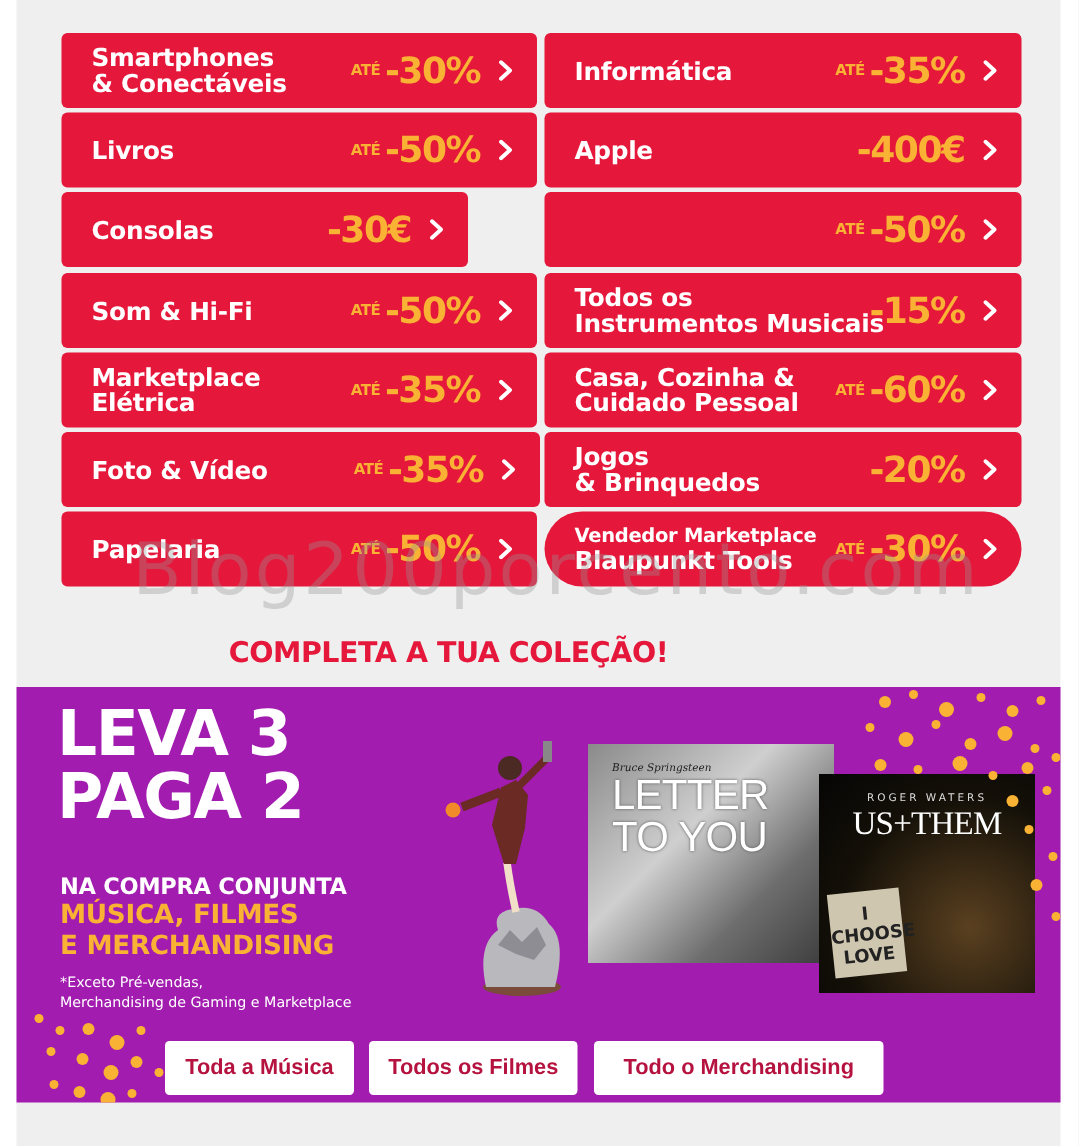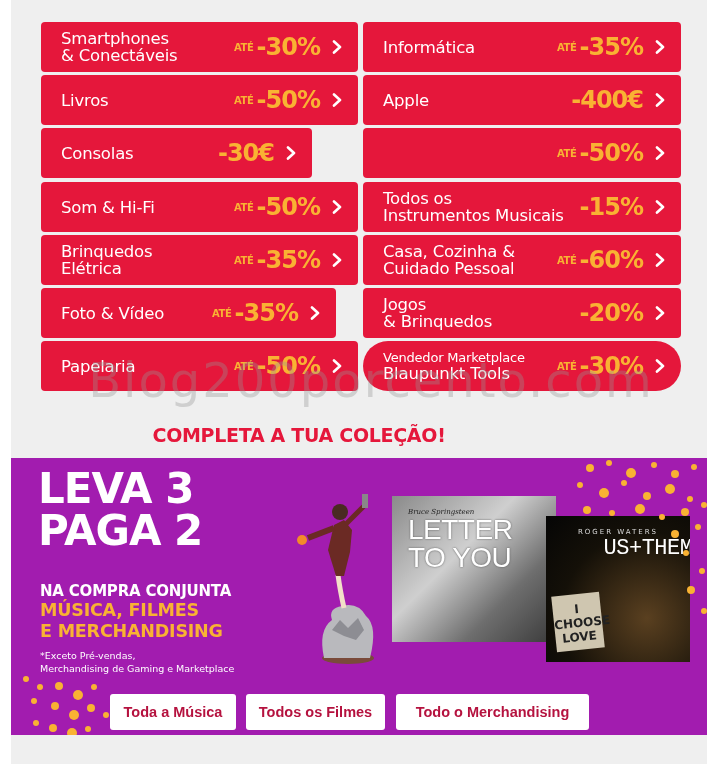--- a/index.html
+++ b/index.html
@@ -1,41 +1,41 @@
 <!DOCTYPE html>
 <html><head>
 <meta charset="utf-8">
 <style>
   html,body{margin:0;padding:0;}
   body{width:719px;height:764px;background:#ffffff;position:relative;overflow:hidden;font-family:"DejaVu Sans","Liberation Sans",sans-serif;}
   .page{position:absolute;left:11px;top:0;width:696px;height:764px;background:#efefef;}
   .grid{position:absolute;left:30px;top:22px;width:640px;}
   .cat{position:absolute;height:50px;background:#e5173b;border-radius:4px;color:#fff;box-sizing:border-box;display:flex;align-items:center;cursor:pointer;}
-  .cat .name{position:absolute;left:20px;top:0;height:50px;display:flex;flex-direction:column;justify-content:center;font-weight:normal;font-size:16.5px;line-height:17px;letter-spacing:-0.2px;}
+  .cat .name{position:absolute;left:20px;top:0;height:50px;display:flex;flex-direction:column;justify-content:center;font-weight:bold;font-size:16.5px;line-height:17px;letter-spacing:-0.2px;}
   .cat .name.small1 .l1{font-size:13px;line-height:14px;}
   .cat .deal{position:absolute;right:38px;top:0;height:50px;display:flex;align-items:center;color:#f9b233;font-weight:bold;}
   .cat .ate{font-size:10px;margin-right:3px;letter-spacing:-0.3px;}
   .cat .val{font-size:24px;letter-spacing:-1px;}
   .cat .chev{position:absolute;right:16px;top:0;height:50px;display:flex;align-items:center;}
   .cat .chev svg{width:10px;height:14px;}
   .watermark{position:absolute;left:50px;top:352px;width:620px;text-align:center;font-size:48px;color:rgba(150,150,150,0.35);font-family:"DejaVu Sans",sans-serif;letter-spacing:2px;pointer-events:none;}
   .heading{position:absolute;left:0;top:424px;width:576px;text-align:center;color:#e5173b;font-weight:bold;font-size:19px;letter-spacing:-0.3px;}
   .banner{position:absolute;left:0;top:458px;width:696px;height:277px;background:#a21caf;overflow:hidden;}
   .dot{position:absolute;border-radius:50%;background:#f9b233;}
   .leva{position:absolute;left:27px;top:10px;color:#fff;font-weight:bold;font-size:42px;line-height:42px;letter-spacing:-1px;}
   .sub1{position:absolute;left:29px;top:124px;color:#fff;font-weight:bold;font-size:15px;letter-spacing:-0.2px;}
   .sub2{position:absolute;left:29px;top:142px;color:#f9b233;font-weight:bold;font-size:17.5px;line-height:21px;letter-spacing:-0.2px;}
   .note{position:absolute;left:29px;top:192px;color:#fff;font-size:9.5px;line-height:12.5px;}
   .figure{position:absolute;left:277px;top:22px;width:100px;height:190px;}
   .album1{position:absolute;left:381px;top:38px;width:164px;height:146px;background:linear-gradient(135deg,#8a8a8a,#cfcfcf 40%,#6e6e6e 70%,#3a3a3a);overflow:hidden;}
   .album1 .artist{position:absolute;left:16px;top:12px;font-family:"DejaVu Serif",serif;font-style:italic;font-size:7px;color:#222;}
   .album1 .title{position:absolute;left:16px;top:20px;font-family:"Liberation Sans",sans-serif;color:#fff;font-size:28px;line-height:28px;letter-spacing:-0.5px;text-shadow:0 0 2px #555;}
   .album2{position:absolute;left:535px;top:58px;width:144px;height:146px;background:radial-gradient(circle at 70% 70%,#5a4020,#141008 60%,#050505);overflow:hidden;}
   .album2 .artist{position:absolute;left:0;width:144px;text-align:center;top:12px;font-size:7px;letter-spacing:2px;color:#ddd;}
-  .album2 .title{position:absolute;left:0;width:144px;text-align:center;top:20px;color:#fff;font-size:22px;font-family:Liberation Mono, monospace;letter-spacing:-0.5px;margin-left:30px;}
+  .album2 .title{position:absolute;left:0;width:144px;text-align:center;top:20px;color:#fff;font-size:22px;font-family:Liberation Serif, serif;letter-spacing:-0.5px;}
   .album2 .sign{position:absolute;left:8px;top:78px;width:48px;height:56px;background:#cfc6b0;transform:rotate(-6deg);color:#222;font-weight:bold;font-size:12px;line-height:14px;text-align:center;padding-top:8px;box-sizing:border-box;}
   .btn{position:absolute;top:236px;height:36px;background:#fff;border-radius:3px;color:#b5123f;font-weight:bold;font-size:14.5px;display:flex;align-items:center;justify-content:center;font-family:"Liberation Sans",sans-serif;cursor:pointer;}
 </style>
 </head>
 <body>
 
 <div class="page">
 
   <div class="grid" id="grid">
       <div class="cat" style="left: 0px; width: 317px; top: 0px;">
@@ -141,21 +141,21 @@
           <span class="val">-15%</span>
         </div>
         <div class="chev">
           <svg viewBox="0 0 10 14">
             <path d="M2 1.5 L8 7 L2 12.5" stroke="#fff" stroke-width="2.6" fill="none" stroke-linecap="round" stroke-linejoin="round"></path>
           </svg>
         </div>
       </div>
       <div class="cat" style="left: 0px; width: 317px; top: 213px;">
         <div class="name">
-          <span class="l1">Brinquedos</span>
+          <span class="l1">Marketplace</span>
           <span class="l2">Elétrica</span>
         </div>
         <div class="deal">
           <span class="ate">ATÉ</span>
           <span class="val">-35%</span>
         </div>
         <div class="chev">
           <svg viewBox="0 0 10 14">
             <path d="M2 1.5 L8 7 L2 12.5" stroke="#fff" stroke-width="2.6" fill="none" stroke-linecap="round" stroke-linejoin="round"></path>
           </svg>
@@ -169,21 +169,21 @@
         <div class="deal">
           <span class="ate">ATÉ</span>
           <span class="val">-60%</span>
         </div>
         <div class="chev">
           <svg viewBox="0 0 10 14">
             <path d="M2 1.5 L8 7 L2 12.5" stroke="#fff" stroke-width="2.6" fill="none" stroke-linecap="round" stroke-linejoin="round"></path>
           </svg>
         </div>
       </div>
-      <div class="cat" style="left: 0px; width: 295px; top: 266px;">
+      <div class="cat" style="left: 0px; width: 319px; top: 266px;">
         <div class="name">
           <span class="l1">Foto &amp; Vídeo</span>
         </div>
         <div class="deal">
           <span class="ate">ATÉ</span>
           <span class="val">-35%</span>
         </div>
         <div class="chev">
           <svg viewBox="0 0 10 14">
             <path d="M2 1.5 L8 7 L2 12.5" stroke="#fff" stroke-width="2.6" fill="none" stroke-linecap="round" stroke-linejoin="round"></path>

